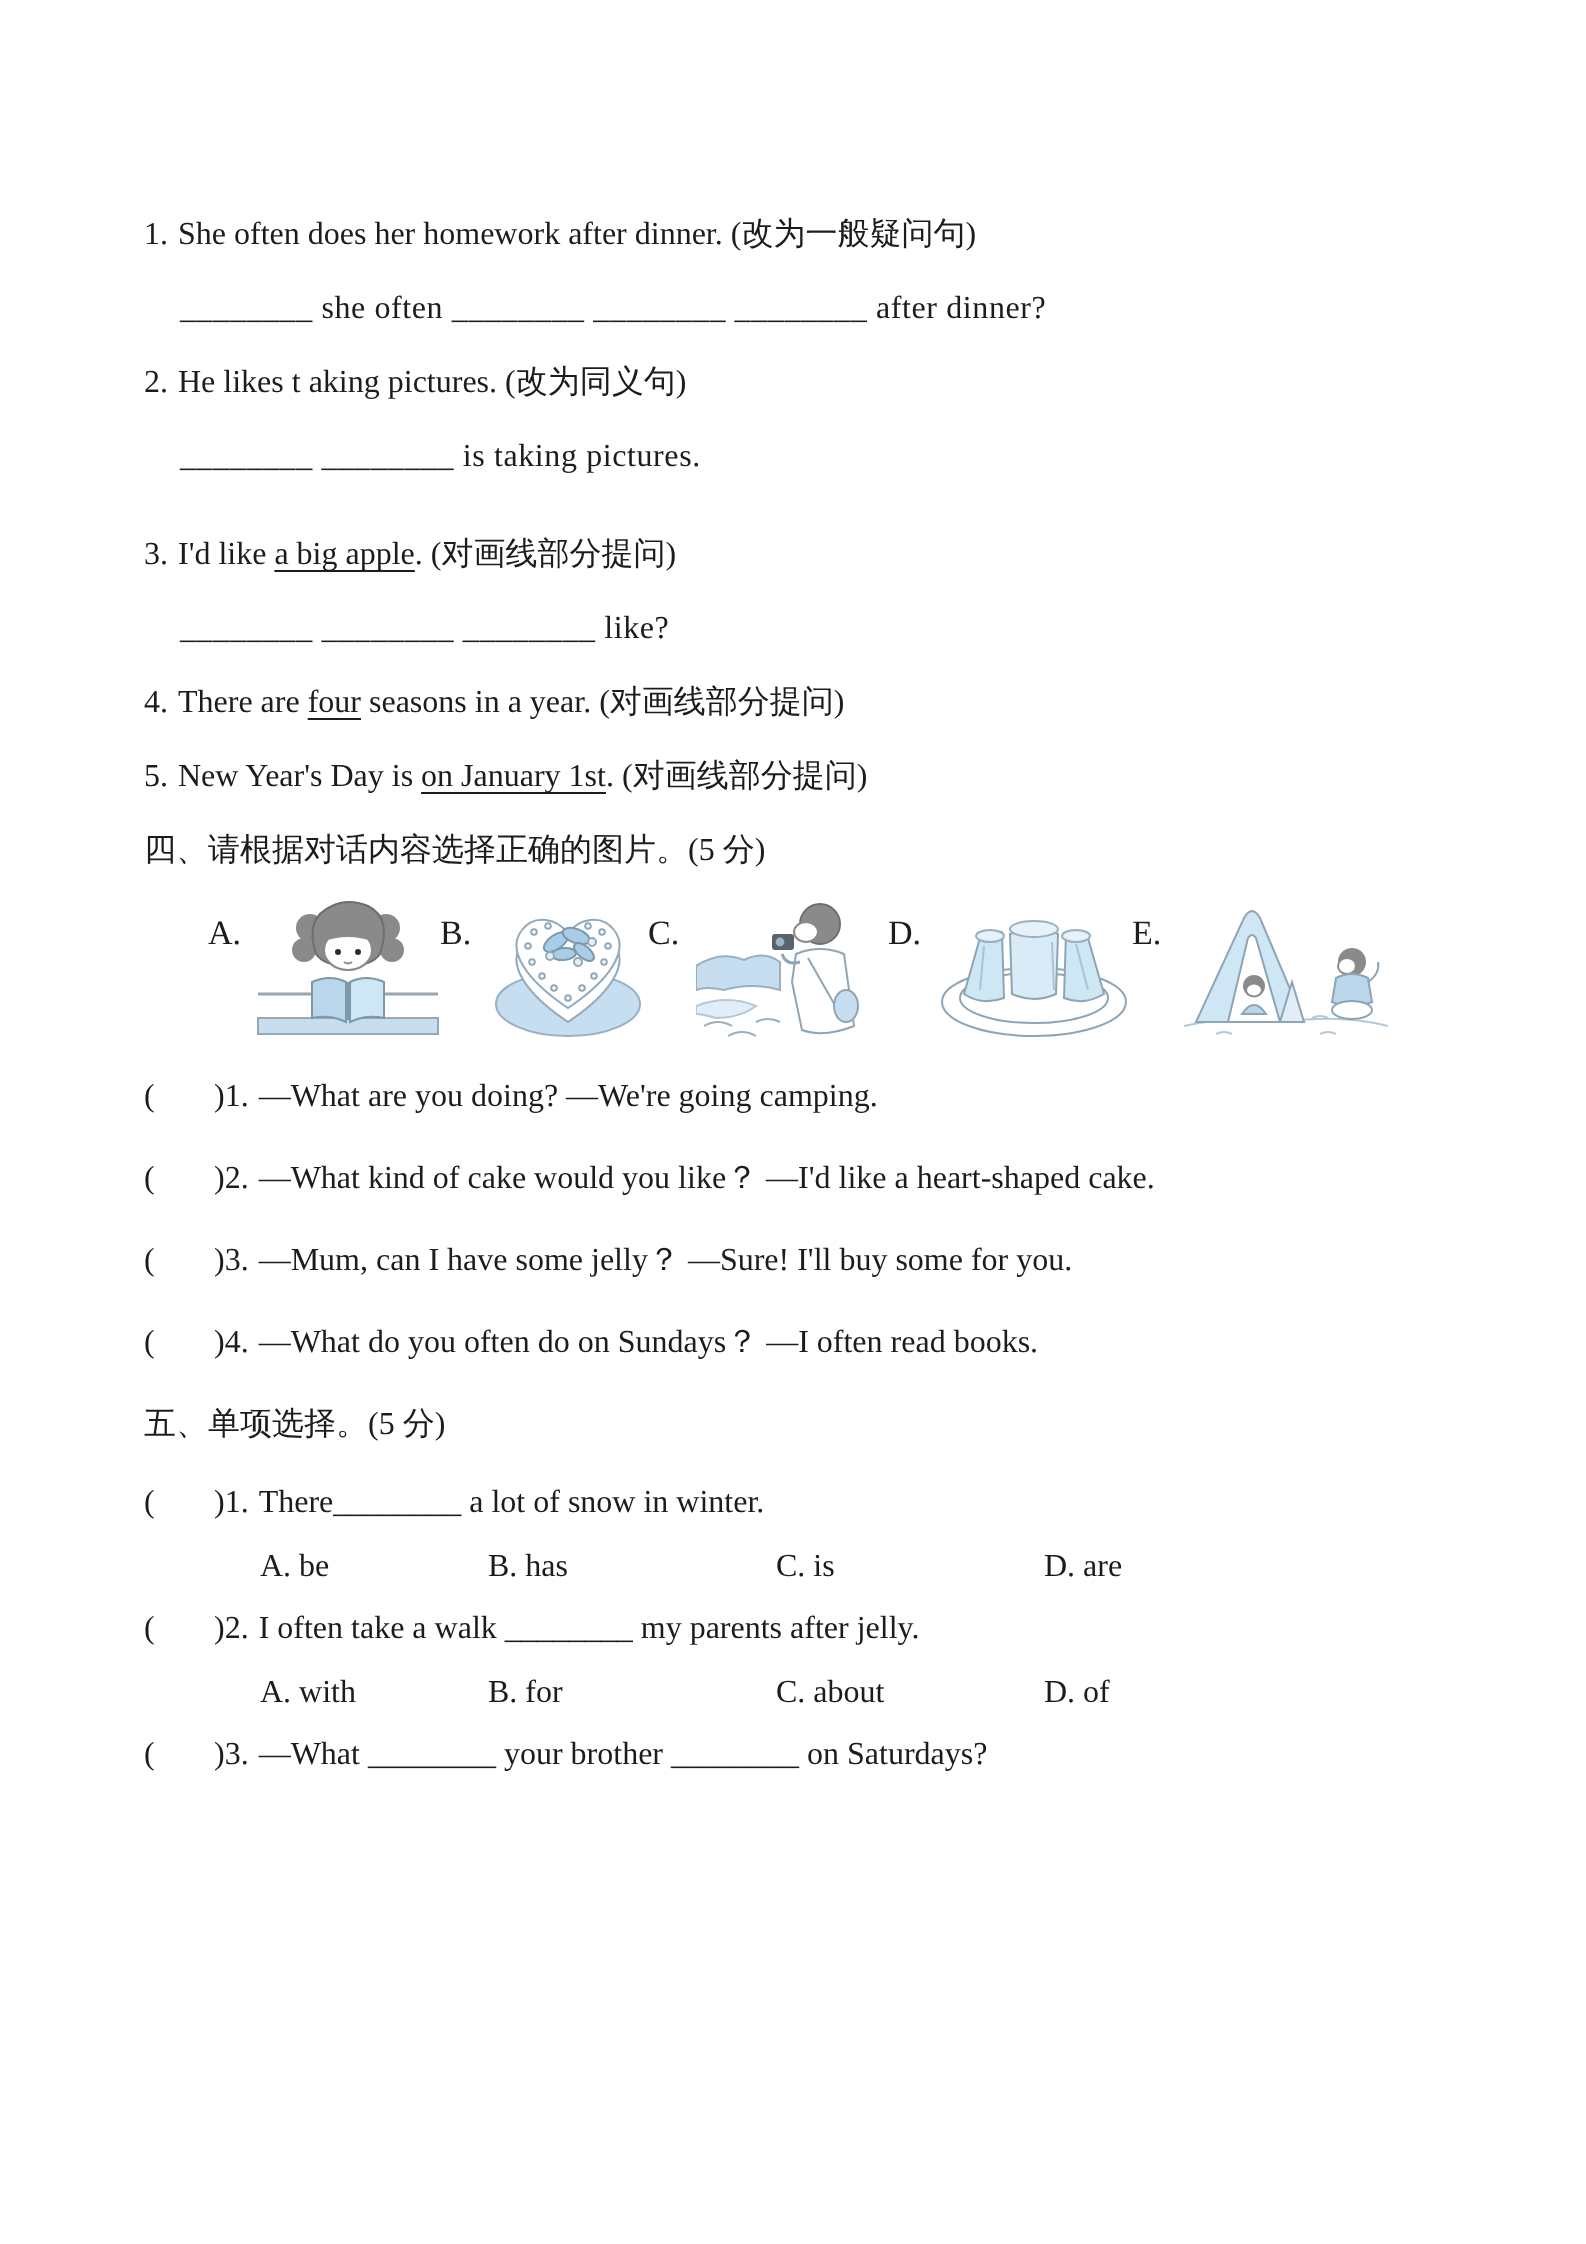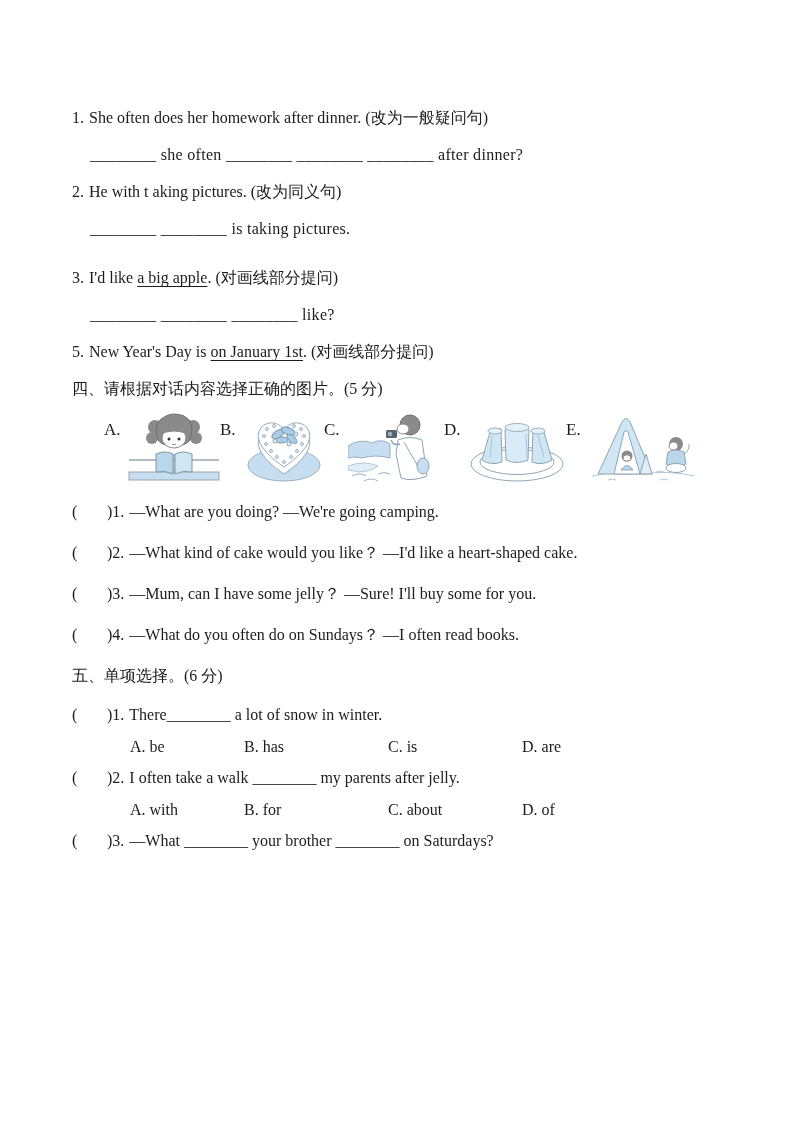--- a/index.html
+++ b/index.html
@@ -38,30 +38,31 @@
 <div class="page">
 
   <section>
     <div id="s3-items">
   <div class="s3-item">
     <div class="line sentence"><span class="num">1.</span><span>She often does her homework after dinner. </span><span class="u"></span><span></span><span>(改为一般疑问句)</span></div>
     <div class="line answer">________ she often ________ ________ ________ after dinner?</div>
   </div>
 
   <div class="s3-item">
-    <div class="line sentence"><span class="num">2.</span><span>He with t aking pictures. </span><span class="u"></span><span></span><span>(改为同义句)</span></div>
+    <div class="line sentence"><span class="num">2.</span><span>He likes t aking pictures. </span><span class="u"></span><span></span><span>(改为同义句)</span></div>
     <div class="line answer">________ ________ is taking pictures.</div>
   </div>
 
   <div class="s3-item">
     <div class="line sentence"><span class="num">3.</span><span>I'd like </span><span class="u">a big apple</span><span>. </span><span>(对画线部分提问)</span></div>
     <div class="line answer">________ ________ ________ like?</div>
   </div>
 
   <div class="s3-item">
+    <div class="line sentence"><span class="num">4.</span><span>There are </span><span class="u">four</span><span> seasons in a year. </span><span>(对画线部分提问)</span></div>
   </div>
 
   <div class="s3-item">
     <div class="line sentence"><span class="num">5.</span><span>New Year's Day is </span><span class="u">on January 1st</span><span>. </span><span>(对画线部分提问)</span></div>
   </div>
 </div>
   </section>
 
   <section class="s4">
     <div class="line header">四、请根据对话内容选择正确的图片。(5 分)</div>
@@ -181,21 +182,21 @@
   <div class="line mc-line"><span class="paren">(</span><span>)2.</span><span class="mc-text">—What kind of cake would you like？ —I'd like a heart-shaped cake.</span></div>
 
   <div class="line mc-line"><span class="paren">(</span><span>)3.</span><span class="mc-text">—Mum, can I have some jelly？ —Sure! I'll buy some for you.</span></div>
 
   <div class="line mc-line"><span class="paren">(</span><span>)4.</span><span class="mc-text">—What do you often do on Sundays？ —I often read books.</span></div>
 
 </div>
   </section>
 
   <section class="s5">
-    <div class="line header">五、单项选择。(6 分)</div>
+    <div class="line header">五、单项选择。(5 分)</div>
     <div id="s5-items">
   <div class="s5-item">
     <div class="line mc-line"><span class="paren">(</span><span>)1.</span><span class="mc-text">There________ a lot of snow in winter.</span></div>
     <div class="options">
             <span class="opt">A. be</span>
             <span class="opt">B. has</span>
             <span class="opt">C. is</span>
             <span class="opt">D. are</span>
           </div>
   </div>

